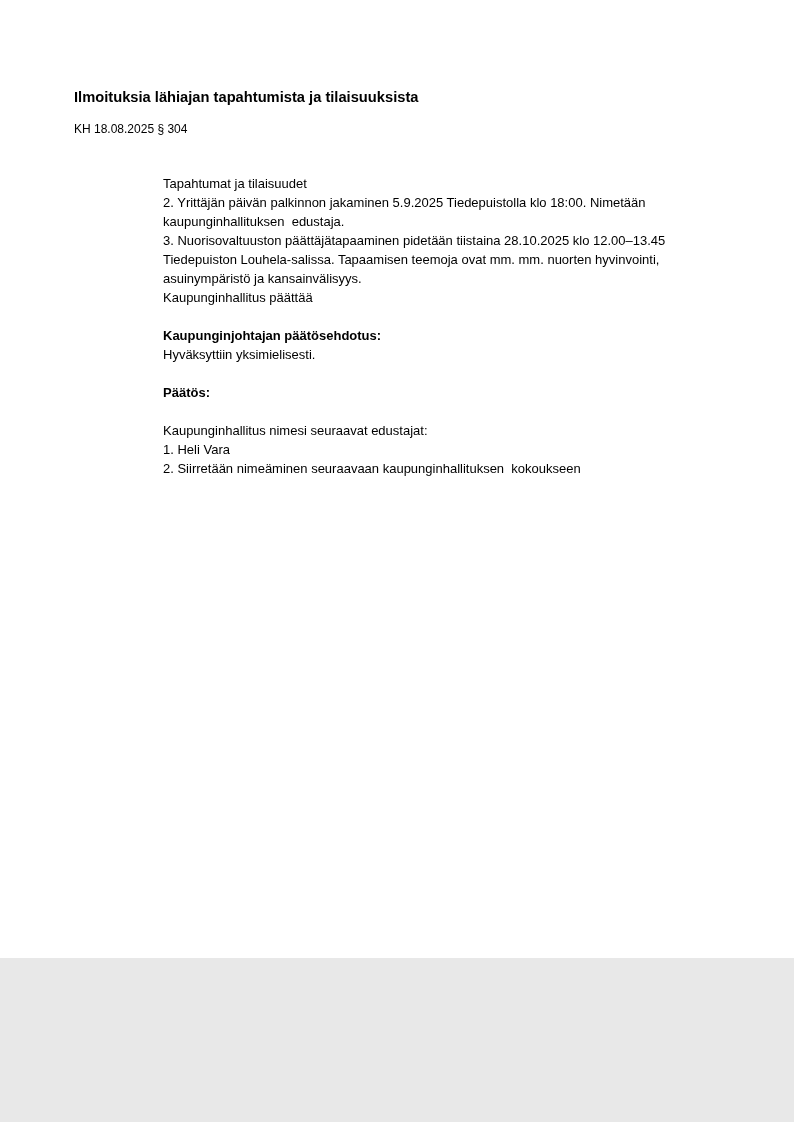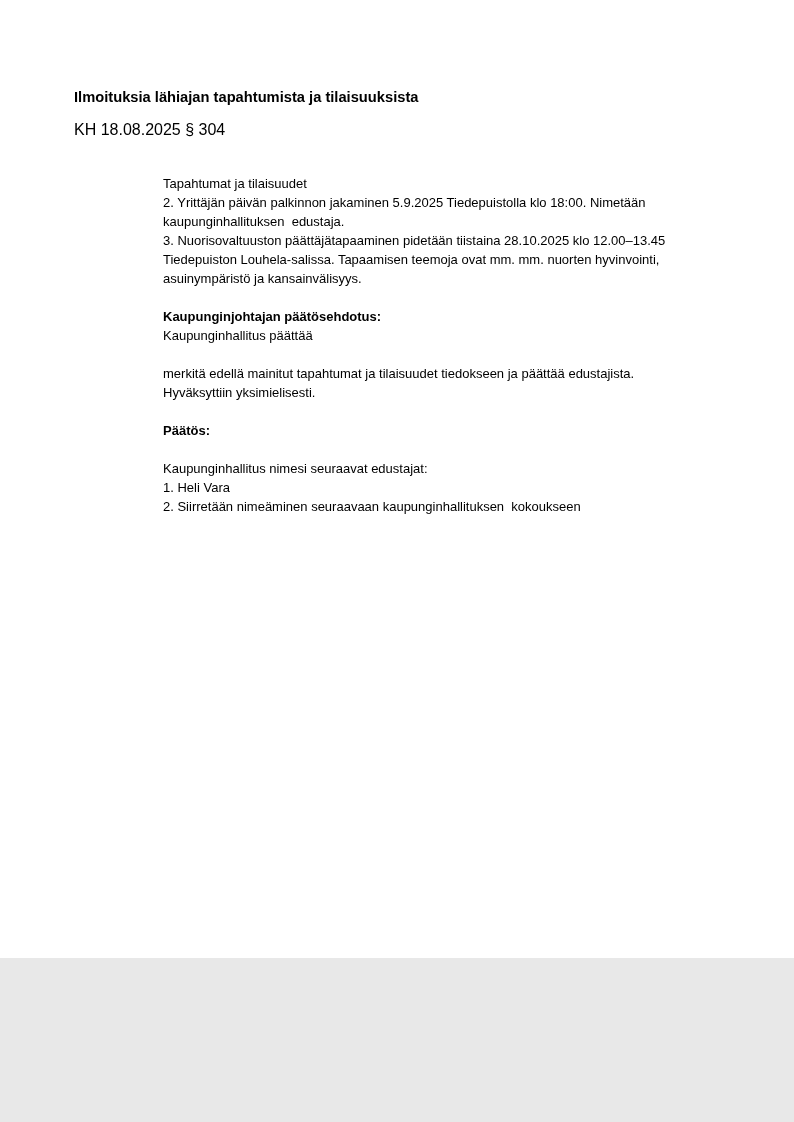--- a/index.html
+++ b/index.html
@@ -17,21 +17,21 @@
     color: #000000;
     overflow: hidden;
   }
   .doc-title {
     position: absolute; left: 74px; top: 88px;
     font-size: 14.7px; font-weight: bold; line-height: 19px;
     white-space: pre;
   }
   .doc-ref {
     position: absolute; left: 74px; top: 120px;
-    font-size: 16px; line-height: 19px;
+    font-size: 12px; line-height: 19px;
     white-space: pre;
   }
   .doc-body {
     position: absolute; left: 163px; top: 174px;
     width: 620px;
     font-size: 13px; line-height: 19px;
   }
   .block { white-space: pre-wrap; }
   .mt { margin-top: 19px; }
   .bold { font-weight: bold; }
@@ -48,24 +48,23 @@
   <div class="doc-body">
 
     <div class="block">Tapahtumat ja tilaisuudet</div>
 
     <div class="block">2. Yrittäjän päivän palkinnon jakaminen 5.9.2025 Tiedepuistolla klo 18:00. Nimetään
 kaupunginhallituksen  edustaja.</div>
     <div class="block">3. Nuorisovaltuuston päättäjätapaaminen pidetään tiistaina 28.10.2025 klo 12.00–13.45
 Tiedepuiston Louhela-salissa. Tapaamisen teemoja ovat mm. mm. nuorten hyvinvointi,
 asuinympäristö ja kansainvälisyys.</div>
 
+    <div class="block">Kaupunginhallitus päättää</div>
     <div class="block mt bold">Kaupunginjohtajan päätösehdotus:</div>
-    <div class="block">Kaupunginhallitus päättää</div>
 
-    <div class="block mt">merkitä edellä mainitut tapahtumat ja tilaisuudet tiedokseen ja päättää edustajista.</div>
 
     <div class="block">Hyväksyttiin yksimielisesti.</div>
     <div class="block mt bold">Päätös:</div>
 
     <div class="block mt">Kaupunginhallitus nimesi seuraavat edustajat:</div>
     <div class="block">1. Heli Vara</div>
     <div class="block">2. Siirretään nimeäminen seuraavaan kaupunginhallituksen  kokoukseen</div>
 
   </div>
 </div>

